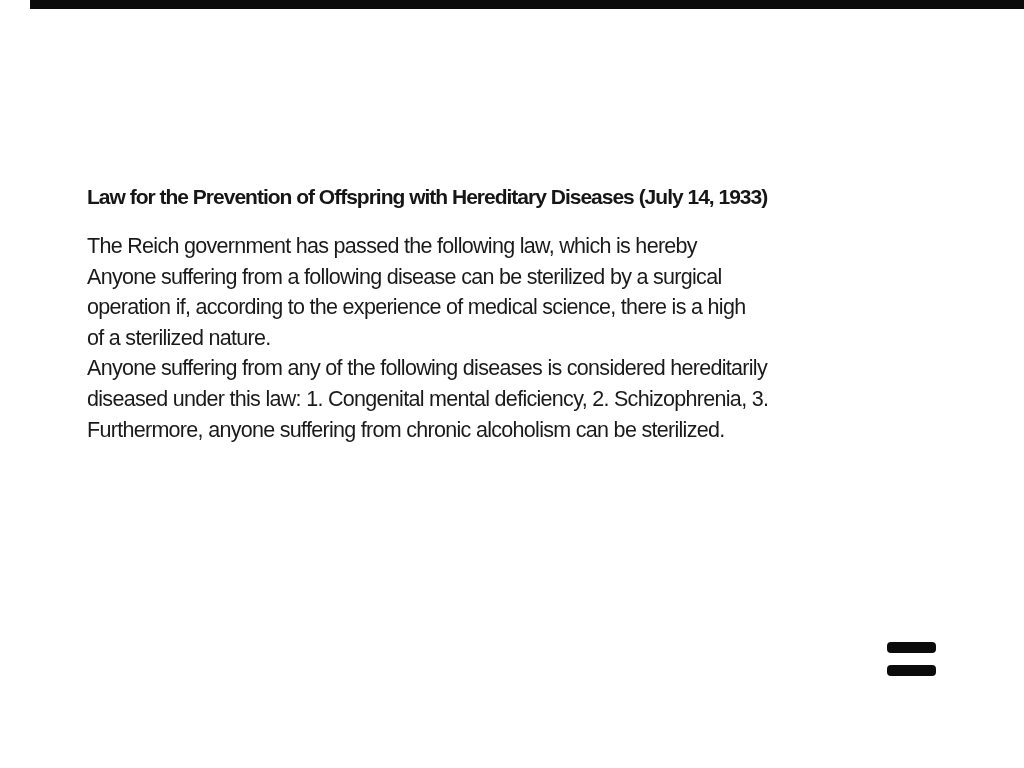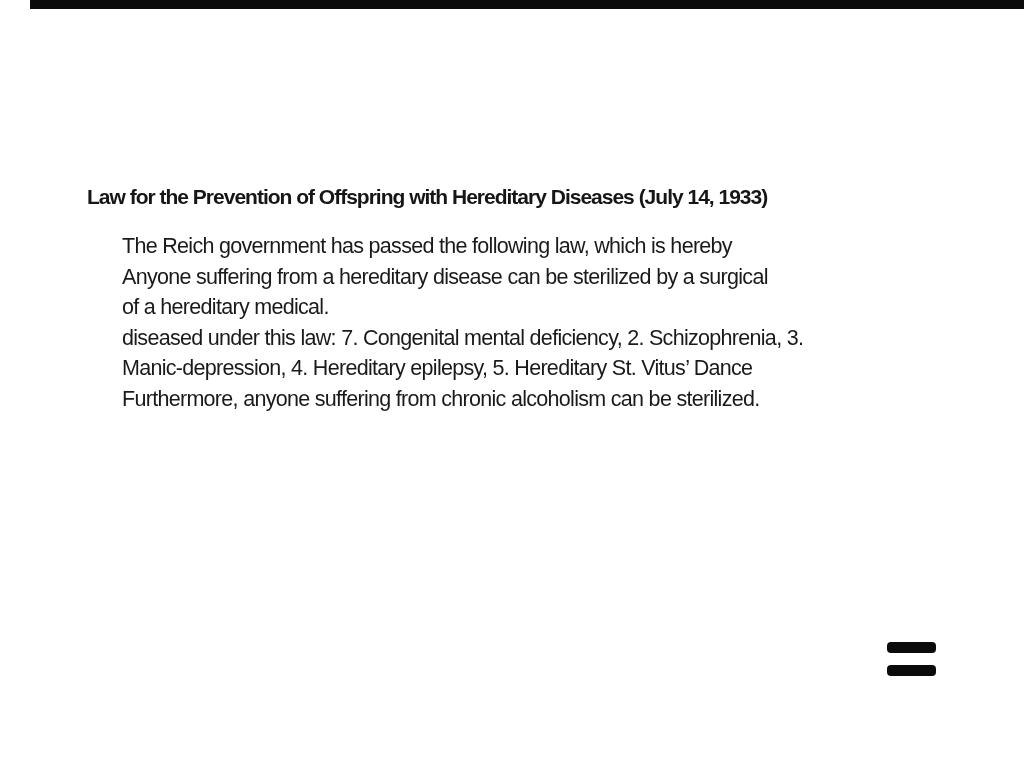--- a/index.html
+++ b/index.html
@@ -34,21 +34,20 @@
     letter-spacing: -1px;
     white-space: nowrap;
     margin-top: 44px;
   }
   .slide-body {
     position: absolute;
     left: 87px;
     top: 231px;
     width: 900px;
     color: #1a1a1a;
-    margin-left: 35px;
   }
   .body-line {
     font-size: 21.5px;
     line-height: 30.6px;
     letter-spacing: -0.7px;
     white-space: nowrap;
   }
   .equals-icon {
     position: absolute;
     left: 887px;
@@ -71,24 +70,25 @@
 <body>
 
 <div class="slide">
 
   <div class="top-bar"></div>
 
   <div class="slide-title">Law for the Prevention of Offspring with Hereditary Diseases (July 14, 1933)</div>
 
   <div class="slide-body">
     <div class="body-line">The Reich government has passed the following law, which is hereby</div>
-    <div class="body-line">Anyone suffering from a hereditary disease can be sterilized by a surgical</div>
-    <div class="body-line">of a hereditary medical.</div>
-    <div class="body-line">diseased under this law: 7. Congenital mental deficiency, 2. Schizophrenia, 3.</div>
-    <div class="body-line">Manic-depression, 4. Hereditary epilepsy, 5. Hereditary St. Vitus’ Dance</div>
+    <div class="body-line">Anyone suffering from a following disease can be sterilized by a surgical</div>
+    <div class="body-line">operation if, according to the experience of medical science, there is a high</div>
+    <div class="body-line">of a sterilized nature.</div>
+    <div class="body-line">Anyone suffering from any of the following diseases is considered hereditarily</div>
+    <div class="body-line">diseased under this law: 1. Congenital mental deficiency, 2. Schizophrenia, 3.</div>
     <div class="body-line">Furthermore, anyone suffering from chronic alcoholism can be sterilized.</div>
   </div>
 
   <div class="equals-icon">
     <div class="equals-bar top"></div>
     <div class="equals-bar bottom"></div>
   </div>
 
 </div>
 

